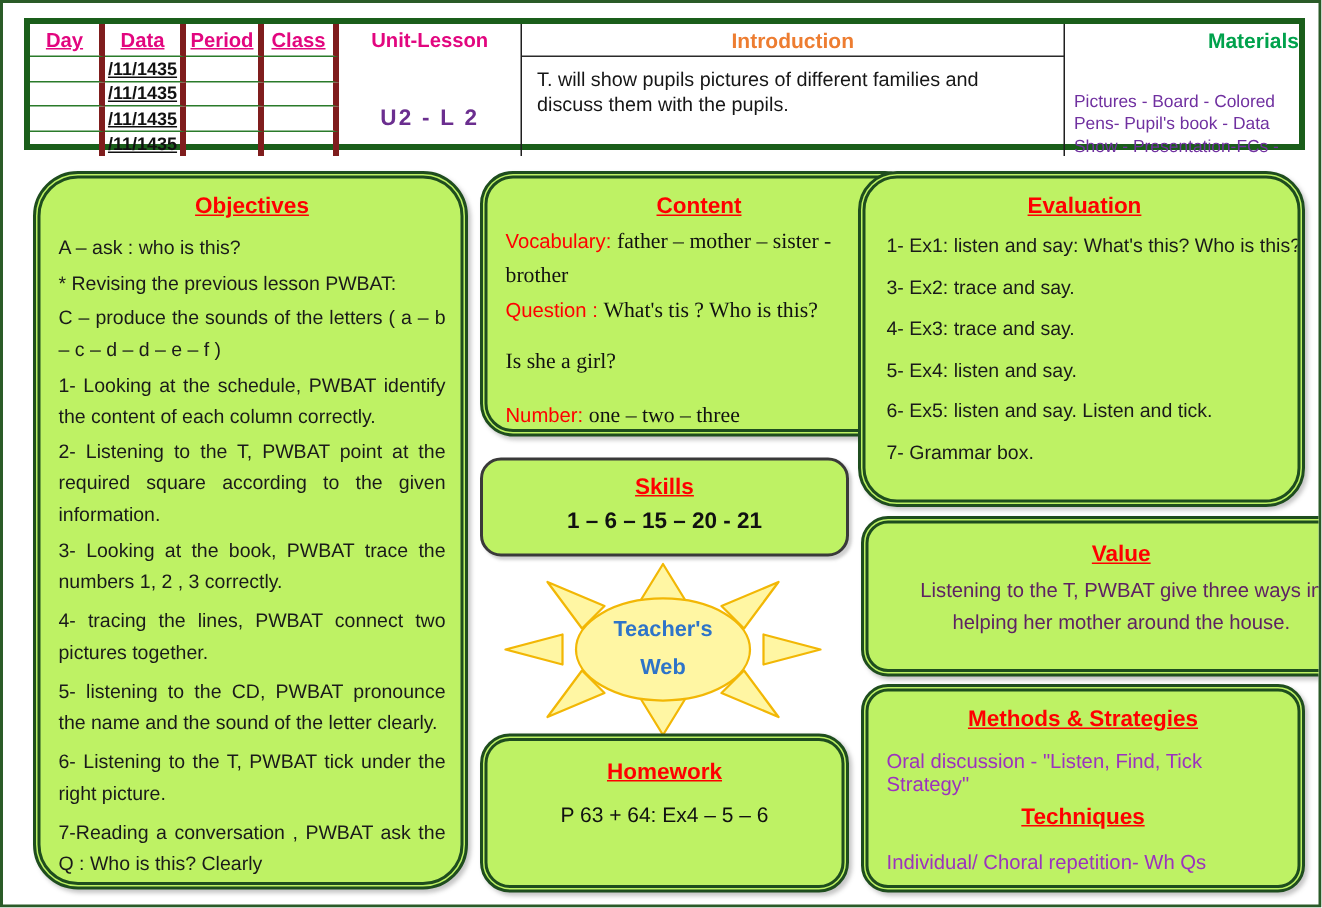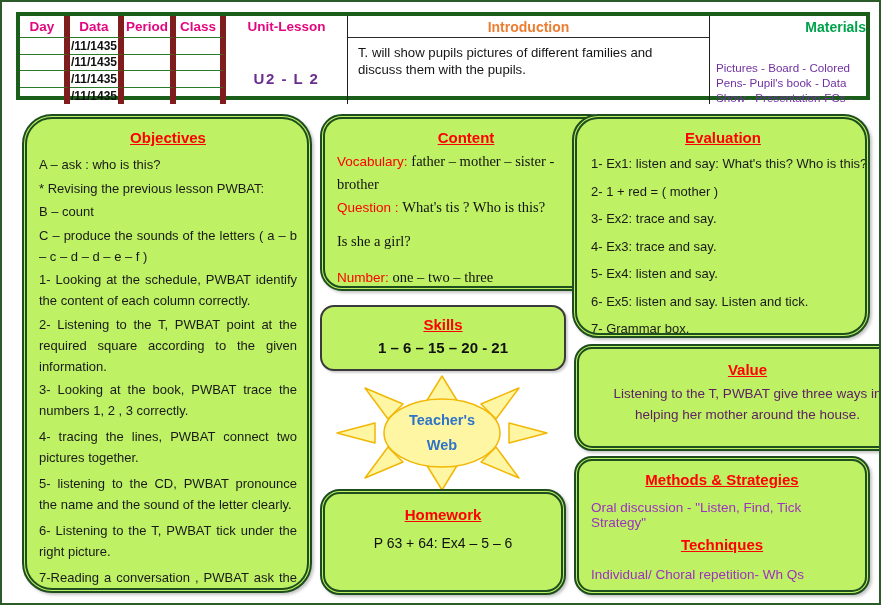--- a/index.html
+++ b/index.html
@@ -9,22 +9,22 @@
     font-family:"Liberation Sans",sans-serif;color:#1a1a1a;
   }
   
   .head-table{
     position:absolute;left:14px;top:10px;width:854px;height:88px;
     box-sizing:border-box;border:4px solid #1a5e1a;
     display:grid;
     grid-template-columns:50px 54px 52px 50px 122px 1fr 156px;
     grid-template-rows:22px 16.5px 16.5px 16.5px 16.5px;
   }
-  .hcell{box-sizing:border-box;border-right:6px solid #7f1d1d;border-bottom:1px solid #2a7a2a;
-         display:flex;align-items:center;justify-content:center;overflow:hidden;}
+  .hcell{box-sizing:border-box;border-right:4px solid #7f1d1d;border-bottom:1px solid #2a7a2a;
+         display:flex;align-items:center;justify-content:center;overflow:hidden;text-decoration:underline;}
   .hcell.last-row{border-bottom:none;}
   .col-head{font-weight:bold;font-size:13.5px;color:#e2067f;}
   .date-cell{font-size:12px;font-weight:600;color:#111;}
   .merge-cell{box-sizing:border-box;border-right:1px solid #1f1f1f;display:flex;flex-direction:column;overflow:hidden;gap:24px;}
   .unit-cell{grid-column:5;grid-row:1/6;align-items:center;}
   .unit-head{margin-top:3px;font-weight:bold;font-size:13.5px;color:#e2067f;}
   .unit-code{margin-top:12px;font-size:15px;letter-spacing:1.5px;color:#6b2e8f;font-weight:600;}
   .unit-title{margin-top:2px;font-family:"DejaVu Serif",serif;font-style:italic;font-weight:bold;
               font-size:15px;color:#2f5bd6;}
   .intro-head-cell{grid-column:6;grid-row:1;display:flex;align-items:center;justify-content:center;
@@ -123,21 +123,20 @@
     <div class="hcell date-cell last-row" style="grid-column:2;grid-row:5">/11/1435</div>
     <div class="hcell last-row" style="grid-column:3;grid-row:5"></div>
     <div class="hcell last-row" style="grid-column:4;grid-row:5"></div>
   </div>
 
   <div class="box objectives">
     <div class="sec-title">Objectives</div>
     <div class="obj">
       <p>A – ask : who is this?</p>
       <p>* Revising the previous lesson PWBAT:</p>
-      <p>B – count</p>
       <p>C – produce the sounds of the letters ( a – b – c – d – d – e – f )</p>
       <p>1- Looking at the schedule, PWBAT identify the content of each column correctly.</p>
       <p>2- Listening to the T, PWBAT point at the required square according to the given information.</p>
       <p>3- Looking at the book, PWBAT trace the numbers 1, 2 , 3 correctly.</p>
       <p class="sp">4- tracing the lines, PWBAT connect two pictures together.</p>
       <p class="sp">5- listening to the CD, PWBAT pronounce the name and the sound of the letter clearly.</p>
       <p class="sp">6- Listening to the T, PWBAT tick under the right picture.</p>
       <p class="sp">7-Reading a conversation , PWBAT ask the Q : Who is this? Clearly</p>
     </div>
   </div>
@@ -177,21 +176,20 @@
   </div>
 
   <div class="box homework">
     <div class="sec-title">Homework</div>
     <div class="hw-text">P 63 + 64: Ex4 – 5 – 6</div>
   </div>
 
   <div class="box evaluation">
     <div class="sec-title">Evaluation</div>
     <p class="ev">1- Ex1: listen and say: What's this? Who is this?</p>
-    <p class="ev">2-  1 + red = ( mother )</p>
     <p class="ev">3- Ex2: trace and say.</p>
     <p class="ev">4- Ex3: trace and say.</p>
     <p class="ev">5- Ex4: listen and say.</p>
     <p class="ev">6- Ex5: listen and say. Listen and tick.</p>
     <p class="ev">7- Grammar box.</p>
   </div>
 
   <div class="box valuebox">
     <div class="sec-title">Value</div>
     <div class="value-text">Listening to the T, PWBAT give three ways in helping her mother around the house.</div>

